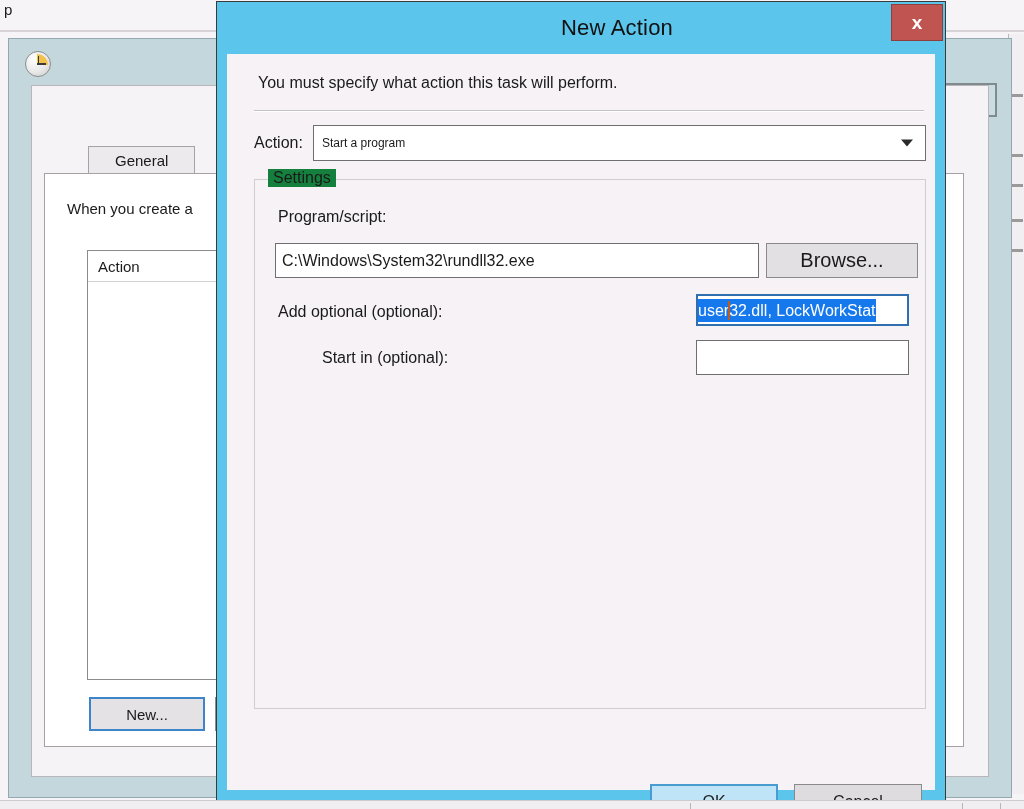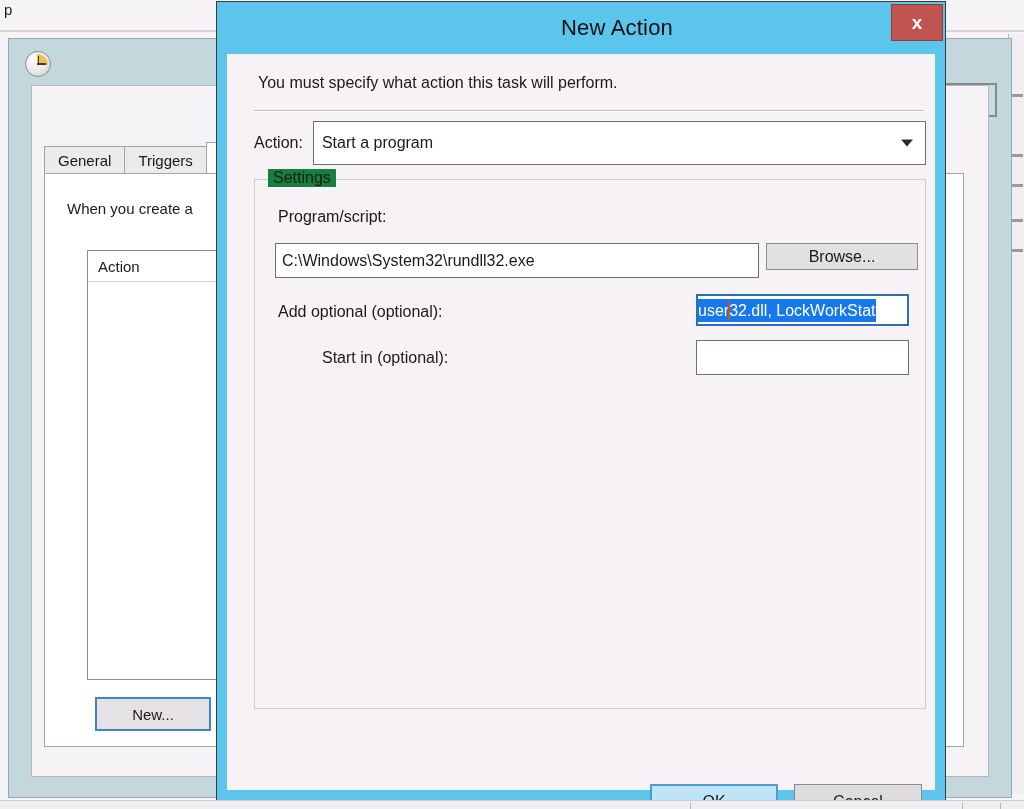--- a/index.html
+++ b/index.html
@@ -156,31 +156,32 @@
   .tabstrip {
     position: absolute;
     left: 12px;
     top: 56px;
     height: 32px;
     display: flex;
     align-items: flex-end;
   }
   .tab {
     height: 28px;
-    padding: 0 13px;
+    padding: 0 26px;
     background: #eceaec;
     border: 1px solid #a6a2a6;
     border-bottom: none;
     box-sizing: border-box;
     display: flex;
     align-items: center;
     font-size: 15px;
     color: #1a1a1a;
     margin-right: -1px;
     cursor: pointer;
+    margin-left: 44px;
   }
   .tab.active {
     height: 32px;
     background: #ffffff;
     border-bottom: 1px solid #ffffff;
   }
 
   .tab-body {
     position: absolute;
     left: 12px;
@@ -220,21 +221,21 @@
   }
   .action-list-header .col {
     padding-left: 10px;
     font-size: 15px;
     color: #1a1a1a;
     text-align: right;
   }
 
   .task-buttons {
     position: absolute;
-    left: 50px;
+    left: 44px;
     top: 523px;
     display: flex;
     gap: 10px;
   }
   .btn {
     min-width: 116px;
     height: 34px;
     background: #e4e2e4;
     border: 1px solid #8d8d8d;
     box-sizing: border-box;
@@ -334,28 +335,28 @@
     align-items: center;
   }
   .action-label {
     font-size: 16px;
     color: #1a1a1a;
     margin-right: 10px;
   }
   .combobox {
     position: relative;
     flex: 1;
-    height: 44px;
+    height: 36px;
     background: #ffffff;
     border: 1px solid #6f6f6f;
     box-sizing: border-box;
     display: flex;
     align-items: center;
     padding-left: 8px;
-    font-size: 16px;
+    font-size: 12px;
     color: #1a1a1a;
     cursor: pointer;
   }
   .combo-arrow {
     position: absolute;
     right: 12px;
     top: 50%;
     transform: translateY(-50%);
     width: 0;
     height: 0;
@@ -425,28 +426,28 @@
     background: #c05a1e;
     vertical-align: -4px;
     margin: 0 -1px;
   }
 
   .browse-btn {
     position: absolute;
     left: 511px;
     top: 122px;
     width: 152px;
-    height: 27px;
+    height: 35px;
     background: #e2e0e2;
     border: 1px solid #8a8a8a;
     box-sizing: border-box;
     display: flex;
     align-items: center;
     justify-content: center;
-    font-size: 16px;
+    font-size: 20px;
     color: #1a1a1a;
     cursor: pointer;
   }
 
   .dlg-footer {
     position: absolute;
     left: 0;
     top: 668px;
     width: 708px;
     height: 68px;

